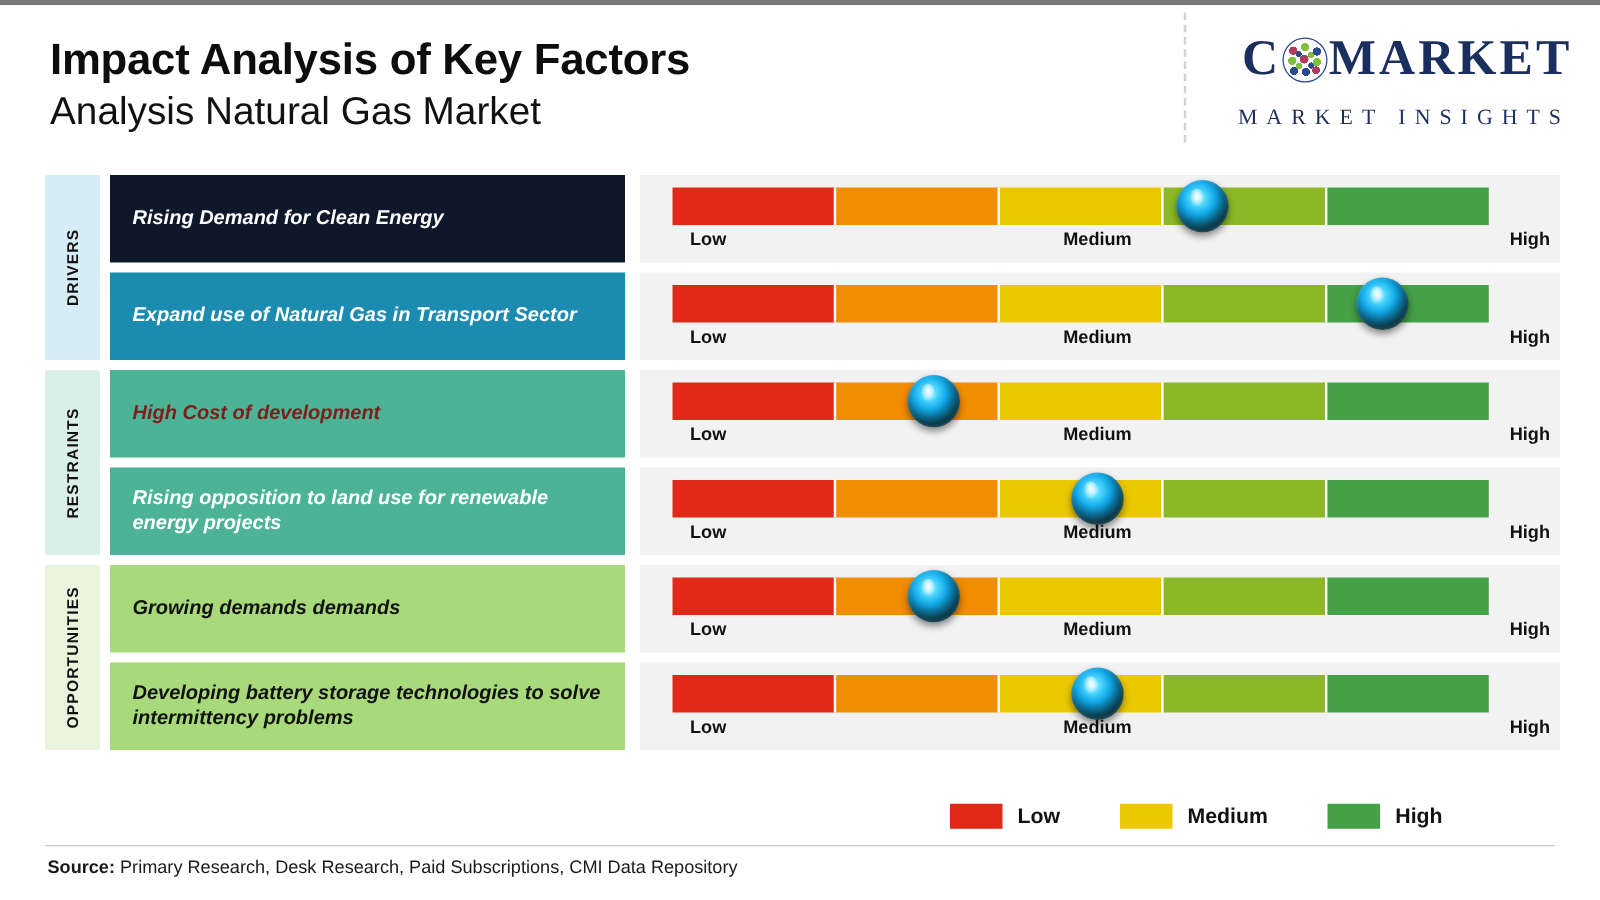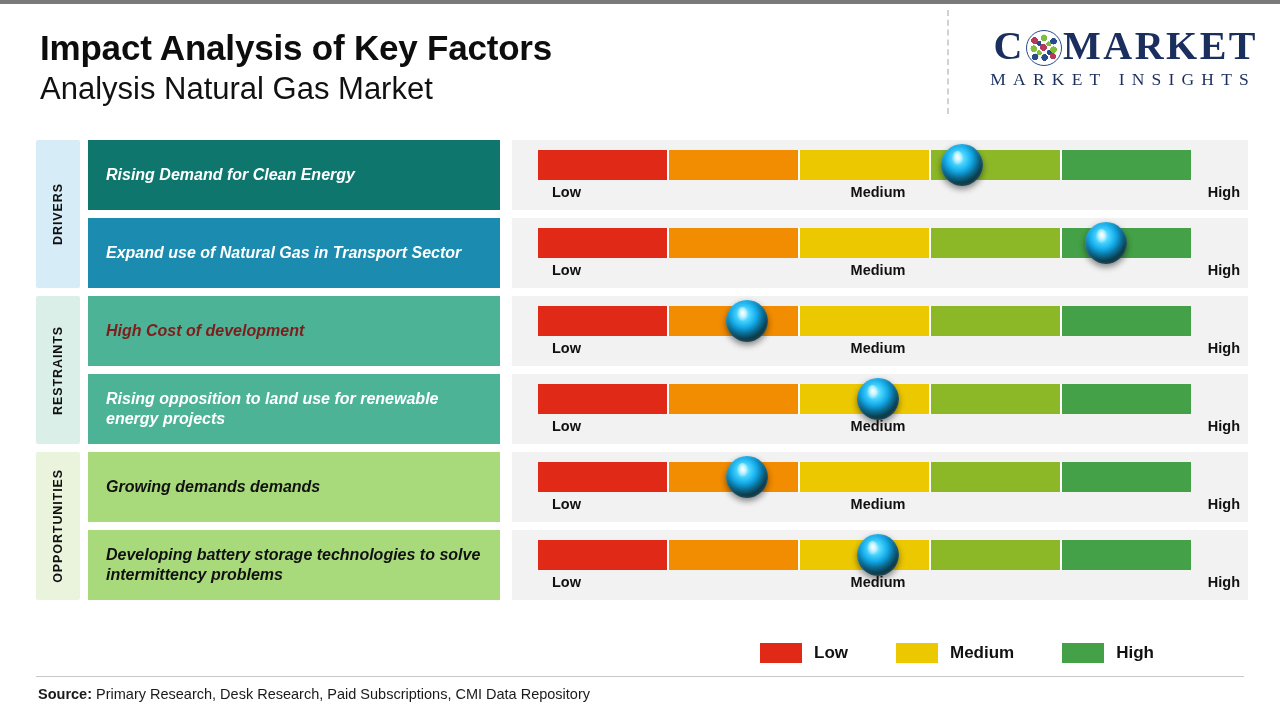--- a/index.html
+++ b/index.html
@@ -53,21 +53,21 @@
       radial-gradient(circle at 64% 38%, #7fbf3f 0 2.4px, transparent 2.6px),
       radial-gradient(circle at 36% 64%, #7fbf3f 0 2.4px, transparent 2.6px),
       radial-gradient(circle at 65% 63%, #2b4a8b 0 2.4px, transparent 2.6px),
       #ffffff;
     border:1.5px solid #2b4a8b;
     vertical-align:middle; position:relative; top:2px;
   }
   .logo-row2 {
     font-family:"Liberation Serif", serif;
     font-size:17.5px; color:#1b2f5e; letter-spacing:7.2px;
-    margin-top:3px; padding-right:2px;
+    margin-top:17px; padding-right:2px;
   }
 
   
   .board { position:absolute; left:0; top:140px; width:1280px; height:470px; }
 
   .group { position:absolute; left:36px; display:flex; }
   .cat-label {
     width:44px; flex:0 0 44px;
     display:flex; align-items:center; justify-content:center;
     border-radius:2px;
@@ -150,21 +150,21 @@
     </div>
   </div>
 
   <div class="board">
     <div id="groups-host">
         <div class="group" style="top: 0px; height: 148px;">
           <div class="cat-label" style="background: rgb(214, 236, 247); height: 148px;">
             <span>DRIVERS</span>
           </div>
           <div class="cards">
-            <div class="card" style="background: #0f766e; color: rgb(255, 255, 255);">Rising Demand for Clean Energy</div>
+            <div class="card" style="background: #0f172a; color: rgb(255, 255, 255);">Rising Demand for Clean Energy</div>
             <div class="card" style="background: rgb(28, 139, 176); color: rgb(255, 255, 255);">Expand use of Natural Gas in Transport Sector</div>
           </div>
         </div>
         <div class="group" style="top: 156px; height: 148px;">
           <div class="cat-label" style="background: rgb(219, 239, 233); height: 148px;">
             <span>RESTRAINTS</span>
           </div>
           <div class="cards">
             <div class="card" style="background: rgb(76, 179, 150); color: #7f1d1d;">High Cost of development</div>
             <div class="card" style="background: rgb(76, 179, 150); color: rgb(255, 255, 255);">Rising opposition to land use for renewable energy projects</div>

